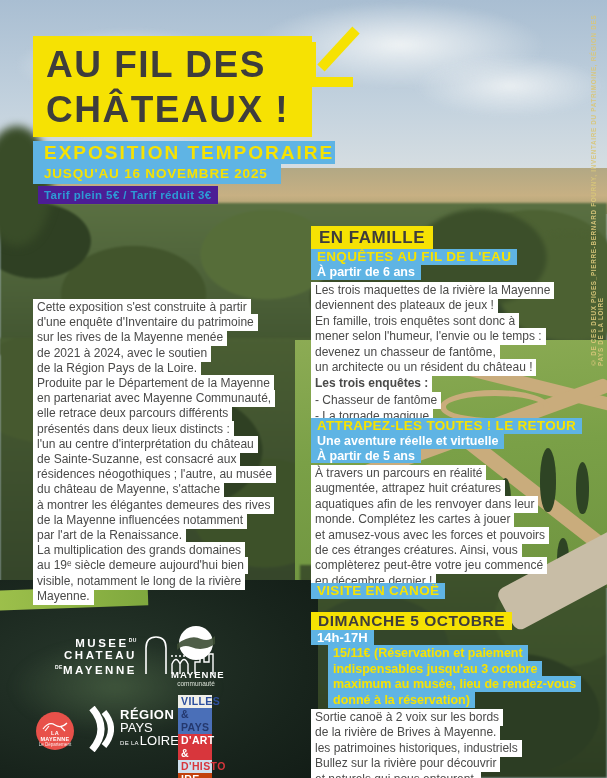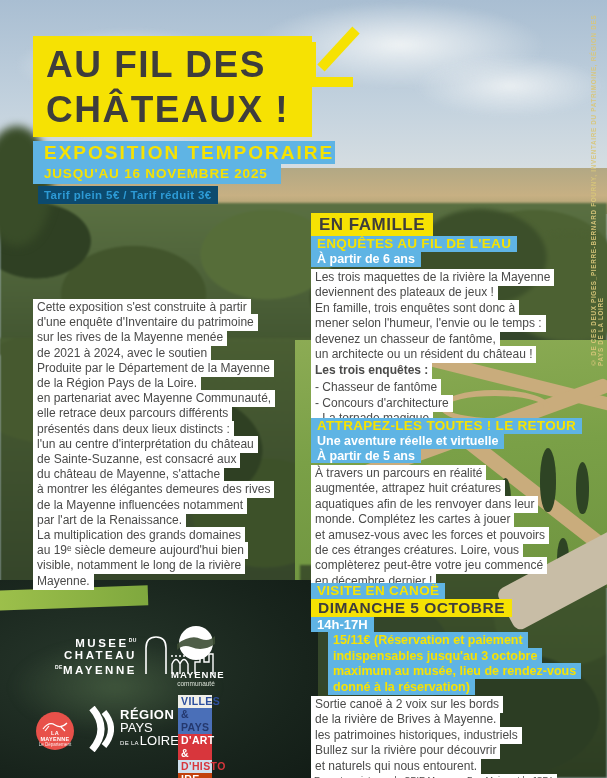--- a/index.html
+++ b/index.html
@@ -71,34 +71,34 @@
   
   .title-box{position:absolute;left:33px;top:36px;width:279px;height:101px;background:#f6e203;}
   .title-box .t{font-size:37px;line-height:45px;font-weight:bold;letter-spacing:1.5px;
     color:#3e3d3c;padding-left:13px;}
   .title-box .t:first-child{padding-top:6px;}
   .arrow{position:absolute;left:304px;top:24px;}
   .band-expo{position:absolute;left:33px;top:141px;width:302px;height:23px;background:#5fb4e4;
     color:#f6e203;font-weight:bold;font-size:19px;line-height:23px;letter-spacing:2px;padding-left:11px;}
   .band-dates{position:absolute;left:33px;top:164px;width:248px;height:20px;background:#5fb4e4;
     color:#f6e203;font-weight:bold;font-size:13.5px;line-height:20px;letter-spacing:.8px;padding-left:11px;}
-  .strip-tarif{position:absolute;left:38px;top:186px;height:18px;background:#0c4a6e;
+  .strip-tarif{position:absolute;left:38px;top:186px;height:18px;background:#4c1d95;
     color:#2d9ad5;font-weight:bold;font-size:11.5px;line-height:18px;letter-spacing:.4px;padding:0 6px;}
   .credit{position:absolute;right:3px;top:14px;height:352px;
     writing-mode:vertical-rl;transform:rotate(180deg);
     font-size:6.3px;font-weight:bold;letter-spacing:.7px;color:rgba(216,198,122,.95);}
   
   .tl{line-height:14.2px;white-space:nowrap;}
   .tl span{background:#ffffff;color:#4a4a49;font-size:12px;padding:1px 4px 2px 4px;text-align:center;}
   .intro{position:absolute;left:33px;top:299px;}
   .col{position:absolute;left:311px;}
   .s1{top:213px;} .s2{top:418px;} .s3{top:583px;}
   .chip{display:table;white-space:nowrap;}
   .chip-dark-yellow{background:#f6e203;color:#3e3d3c;font-weight:bold;font-size:17px;
-    line-height:20px;padding:2px 8px 1px 8px;letter-spacing:.5px;}
+    line-height:20px;padding:2px 8px 1px 8px;letter-spacing:.5px;margin-top:13px;}
   .chip-yellow-blue{background:#5fb4e4;color:#f6e203;font-weight:bold;font-size:13.5px;
     line-height:14px;padding:1px 6px;letter-spacing:.3px;}
   .chip-white-blue{background:#5fb4e4;color:#ffffff;font-weight:bold;font-size:12.5px;
     line-height:12.5px;padding:1px 6px;}
   .body{margin-top:2px;}
   .body .tl{line-height:13.6px;}
   .s2 .body .tl{line-height:13.4px;}
   .tl.bold span{font-weight:bold;}
   .price .tl{line-height:13.5px;margin-left:17px;}
   .price .tl span{background:#5fb4e4;color:#f6e203;font-weight:bold;font-size:12.5px;padding:1px 5px;}
@@ -177,27 +177,28 @@
   <div class="band-expo">EXPOSITION TEMPORAIRE</div>
   <div class="band-dates">JUSQU'AU 16 NOVEMBRE 2025</div>
   <div class="strip-tarif">Tarif plein 5€ / Tarif réduit 3€</div>
   <div class="credit">© DE CES DEUX PIGES_PIERRE-BERNARD FOURNY, INVENTAIRE DU PATRIMOINE, RÉGION DES PAYS DE LA LOIRE</div>
 
   <div class="intro">
       <div class="tl"><span>Cette exposition s'est construite à partir</span></div>
       <div class="tl"><span>d'une enquête d'Inventaire du patrimoine</span></div>
       <div class="tl"><span>sur les rives de la Mayenne menée</span></div>
       <div class="tl"><span>de 2021 à 2024, avec le soutien</span></div>
+      <div class="tl"><span>de la Région Pays de la Loire.</span></div>
       <div class="tl"><span>Produite par le Département de la Mayenne</span></div>
-      <div class="tl"><span>de la Région Pays de la Loire.</span></div>
       <div class="tl"><span>en partenariat avec Mayenne Communauté,</span></div>
       <div class="tl"><span>elle retrace deux parcours différents</span></div>
       <div class="tl"><span>présentés dans deux lieux distincts :</span></div>
       <div class="tl"><span>l'un au centre d'interprétation du château</span></div>
       <div class="tl"><span>de Sainte-Suzanne, est consacré aux</span></div>
+      <div class="tl"><span>résidences néogothiques ; l'autre, au musée</span></div>
       <div class="tl"><span>du château de Mayenne, s'attache</span></div>
       <div class="tl"><span>à montrer les élégantes demeures des rives</span></div>
       <div class="tl"><span>de la Mayenne influencées notamment</span></div>
       <div class="tl"><span>par l'art de la Renaissance.</span></div>
       <div class="tl"><span>La multiplication des grands domaines</span></div>
       <div class="tl"><span>au 19ᵉ siècle demeure aujourd'hui bien</span></div>
       <div class="tl"><span>visible, notamment le long de la rivière</span></div>
       <div class="tl"><span>Mayenne.</span></div>
     </div>
 
@@ -209,36 +210,35 @@
         <div class="tl"><span>Les trois maquettes de la rivière la Mayenne</span></div>
         <div class="tl"><span>deviennent des plateaux de jeux !</span></div>
         <div class="tl"><span>En famille, trois enquêtes sont donc à</span></div>
         <div class="tl"><span>mener selon l'humeur, l'envie ou le temps :</span></div>
         <div class="tl"><span>devenez un chasseur de fantôme,</span></div>
         <div class="tl"><span>un architecte ou un résident du château !</span></div>
       </div>
     <div class="tl bold"><span>Les trois enquêtes :</span></div>
     <div class="body">
         <div class="tl"><span>- Chasseur de fantôme</span></div>
-        <div class="tl"><span>- Concours d'architecture</span></div>
         <div class="tl"><span>- La tornade magique</span></div>
       </div>
   </div>
 
   <div class="col s2">
     <div class="chip chip-yellow-blue">ATTRAPEZ-LES TOUTES ! LE RETOUR</div>
     <div class="chip chip-white-blue">Une aventure réelle et virtuelle</div>
     <div class="chip chip-white-blue">À partir de 5 ans</div>
     <div class="body">
         <div class="tl"><span>À travers un parcours en réalité</span></div>
         <div class="tl"><span>augmentée, attrapez huit créatures</span></div>
         <div class="tl"><span>aquatiques afin de les renvoyer dans leur</span></div>
         <div class="tl"><span>monde. Complétez les cartes à jouer</span></div>
         <div class="tl"><span>et amusez-vous avec les forces et pouvoirs</span></div>
-        <div class="tl"><span>de ces étranges créatures. Loire, vous</span></div>
+        <div class="tl"><span>de ces étranges créatures. Ainsi, vous</span></div>
         <div class="tl"><span>complèterez peut-être votre jeu commencé</span></div>
         <div class="tl"><span>en décembre dernier !</span></div>
       </div>
   </div>
 
   <div class="col s3">
     <div class="chip chip-yellow-blue">VISITE EN CANOË</div>
     <div class="chip chip-dark-yellow" style="font-size:15.5px;line-height:16px;padding:1px 7px;">DIMANCHE 5 OCTOBRE</div>
     <div class="chip chip-white-blue" style="font-size:13px;line-height:13px;">14h-17H</div>
     <div class="price">

